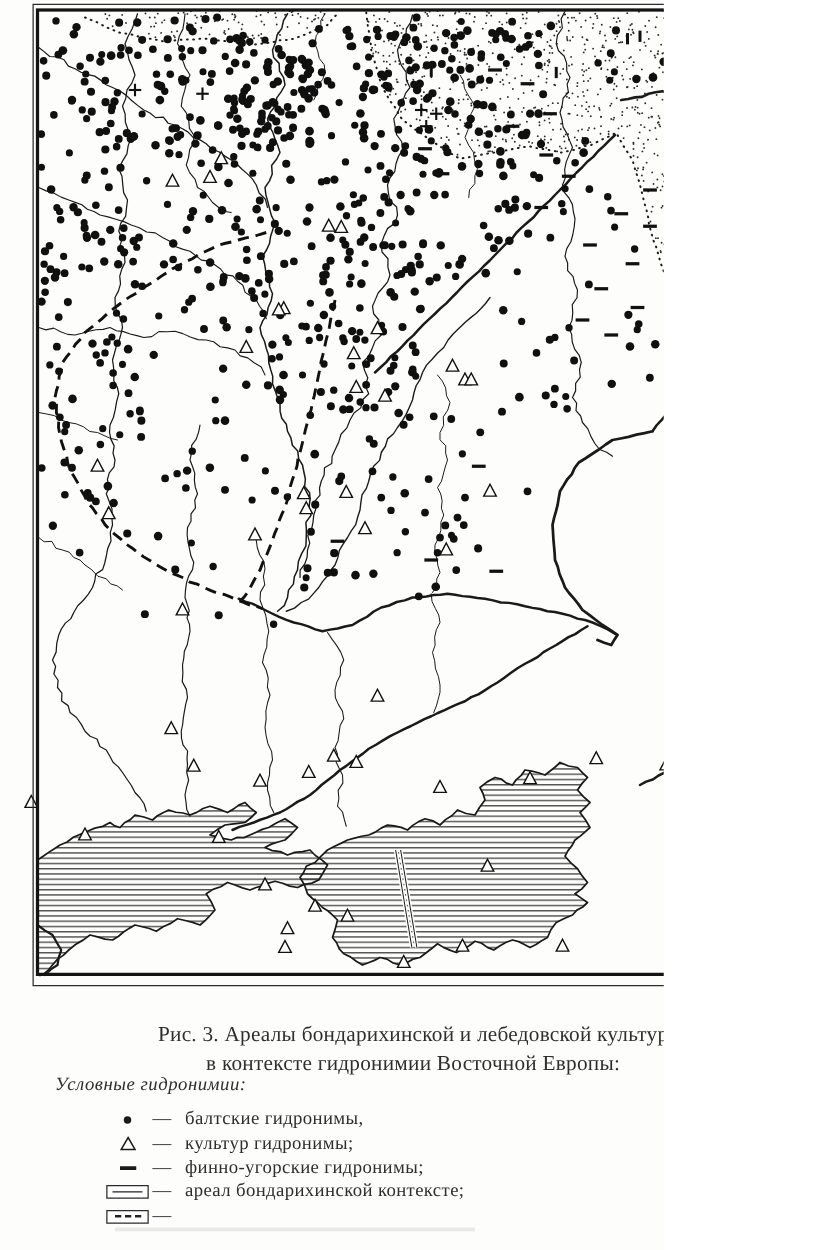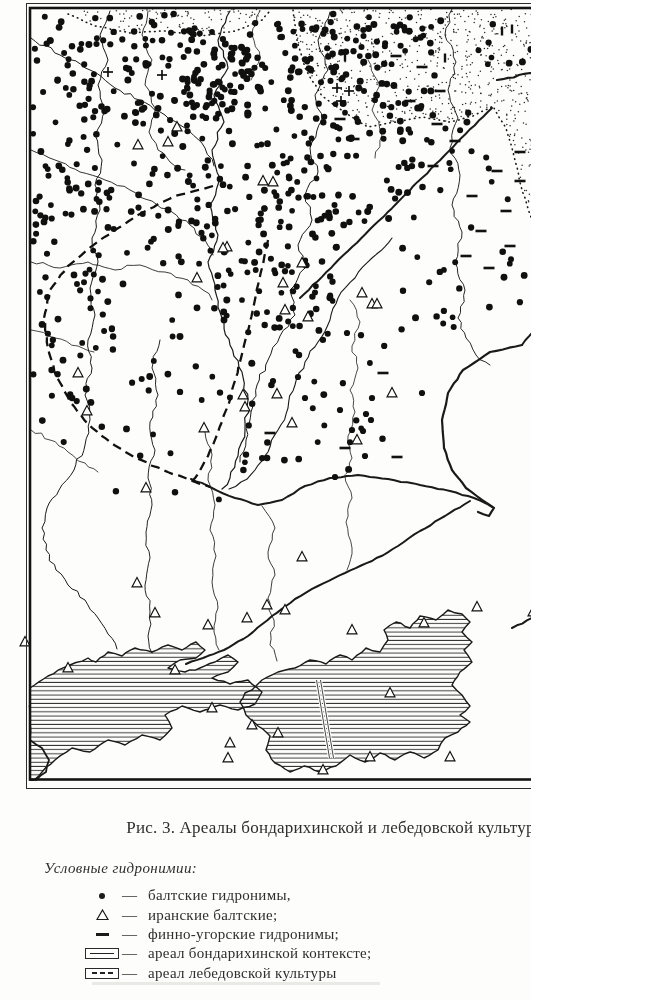--- a/index.html
+++ b/index.html
@@ -2311,20 +2311,21 @@
         <path d="M424 617.4 L429 626.9 L419 626.9 Z" fill="#fff" stroke="#111" stroke-width="1.15"></path>
         <path d="M477 601.4 L482 610.9 L472 610.9 Z" fill="#fff" stroke="#111" stroke-width="1.15"></path>
         <path d="M533 606.4 L538 615.9 L528 615.9 Z" fill="#fff" stroke="#111" stroke-width="1.15"></path>
         <rect x="26.5" y="3.5" width="622" height="785" fill="none" stroke="#2c2c2c" stroke-width="1"></rect>
         <rect x="30" y="8" width="612.5" height="771.5" fill="none" stroke="#141414" stroke-width="2.6"></rect>
       </svg>
   </div>
 
   <div id="caption">
     <div>Рис. 3. Ареалы бондарихинской и лебедовской культур</div>
+    <div>в контексте гидронимии Восточной Европы:</div>
   </div>
 
   <div id="legend">
     <div id="legend-title">Условные гидронимии:</div>
     <div id="legend-items">
 
       <div class="lrow">
         <span class="sym">
             <span class="dot-sym"></span>
           </span>
@@ -2332,21 +2333,21 @@
         <span class="lab">балтские гидронимы,</span>
       </div>
 
       <div class="lrow">
         <span class="sym">
           <svg width="13" height="12" viewBox="0 0 13 12">
               <path d="M6.5 1 L12 10.5 H1 Z" fill="#fff" stroke="#1b1b1b" stroke-width="1.2"></path>
             </svg>
         </span>
         <span class="sep">—</span>
-        <span class="lab">иранские балтские;</span>
+        <span class="lab">культур гидронимы;</span>
       </div>
 
       <div class="lrow">
         <span class="sym">
             <span class="dash-sym"></span>
           </span>
         <span class="sep">—</span>
         <span class="lab">финно-угорские гидронимы;</span>
       </div>
 
@@ -2364,20 +2365,19 @@
         <span class="sym">
           <span class="box-sym">
               <span class="dgroup">
                 <span></span>
                 <span></span>
                 <span></span>
               </span>
             </span>
         </span>
         <span class="sep">—</span>
-        <span class="lab">ареал лебедовской культуры</span>
       </div>
 
     </div>
   </div>
 
   <div id="smudge"></div>
 </div>
 
 </body></html>

